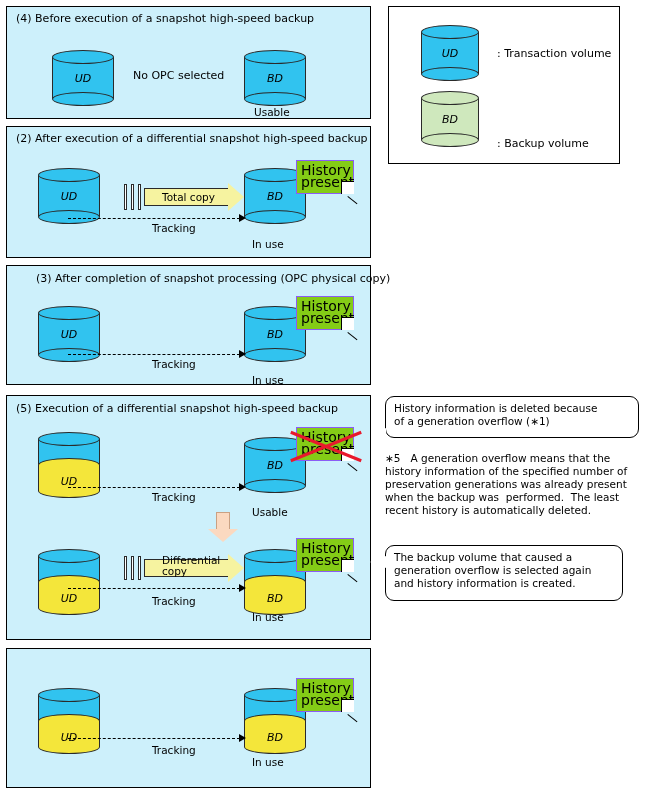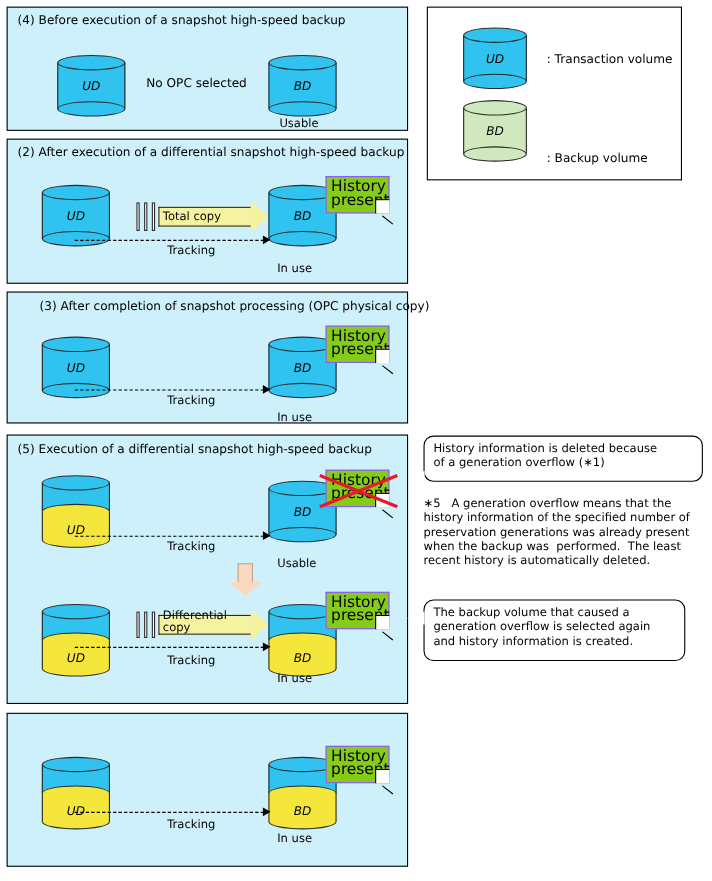--- a/index.html
+++ b/index.html
@@ -31,21 +31,21 @@
   
   .dash{position:absolute;border-top:1px dashed #000;height:0;}
   .arrowhead{position:absolute;width:0;height:0;border-top:4px solid transparent;border-bottom:4px solid transparent;border-left:7px solid #000;}
 
   
   .barrow{position:absolute;}
   .barrow .shaft{position:absolute;left:0;top:5px;height:calc(100% - 10px);background:#f6f3a0;border:1px solid #2a2a2a;border-right:none;box-sizing:border-box;}
   .barrow .head{position:absolute;top:0;height:100%;width:16px;}
   .barrow .head:before{content:"";position:absolute;left:0;top:0;width:0;height:0;border-top:14px solid transparent;border-bottom:14px solid transparent;border-left:16px solid #f6f3a0;}
   .barrow .head:after{content:"";position:absolute;left:0;top:0;width:0;height:0;border-top:14px solid transparent;border-bottom:14px solid transparent;border-left:16px solid transparent;}
-  .barrow .ltxt{position:absolute;left:0;top:0;width:100%;height:100%;display:flex;align-items:center;padding-left:4px;box-sizing:border-box;font-size:10.5px;color:#000;}
+  .barrow .ltxt{position:absolute;left:0;top:0;width:100%;height:100%;display:flex;align-items:center;padding-left:18px;box-sizing:border-box;font-size:10.5px;color:#000;}
   .bars{position:absolute;}
   .bars span{position:absolute;top:0;width:3px;height:100%;background:#ffffff;border:1px solid #2a2a2a;box-sizing:border-box;}
 
   
   .downarrow{position:absolute;}
   .downarrow .s{position:absolute;left:8px;top:0;width:14px;height:18px;background:#fbd9c0;border:1px solid #caa183;border-bottom:none;box-sizing:border-box;}
   .downarrow .h{position:absolute;left:0;top:17px;width:0;height:0;border-left:15px solid transparent;border-right:15px solid transparent;border-top:13px solid #fbd9c0;}
 
   
   .note{position:absolute;background:#84cc16;border:1px solid #8b5cf6;box-sizing:border-box;font-size:14px;line-height:12px;color:#000;padding:3px 4px 0 4px;}

